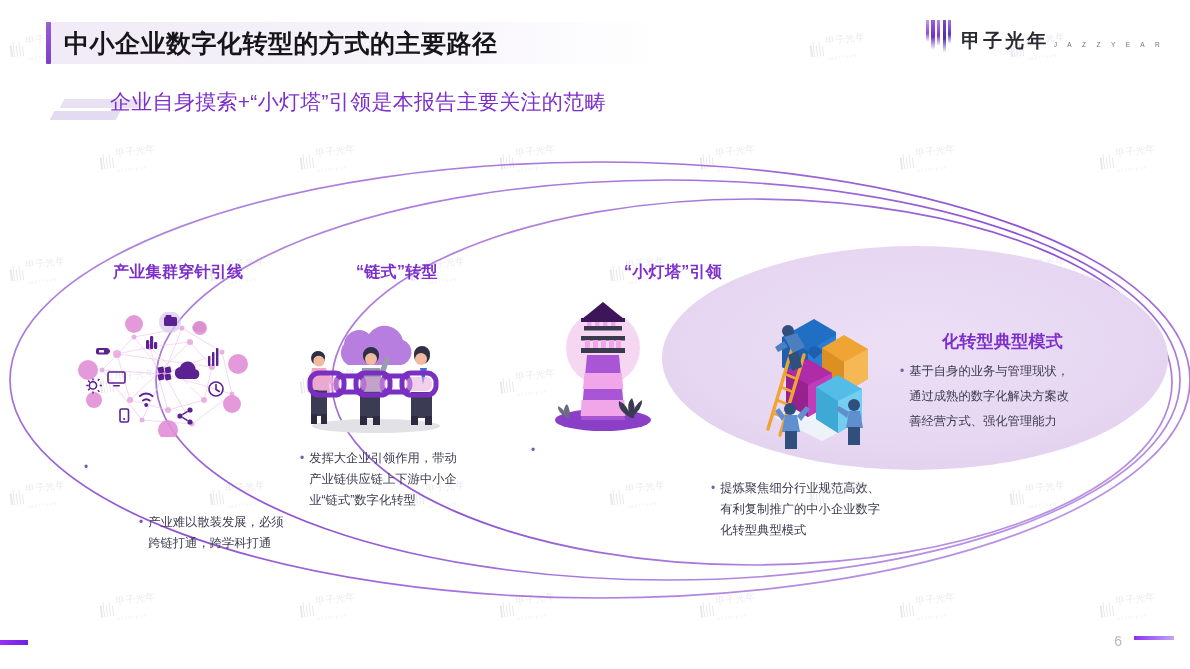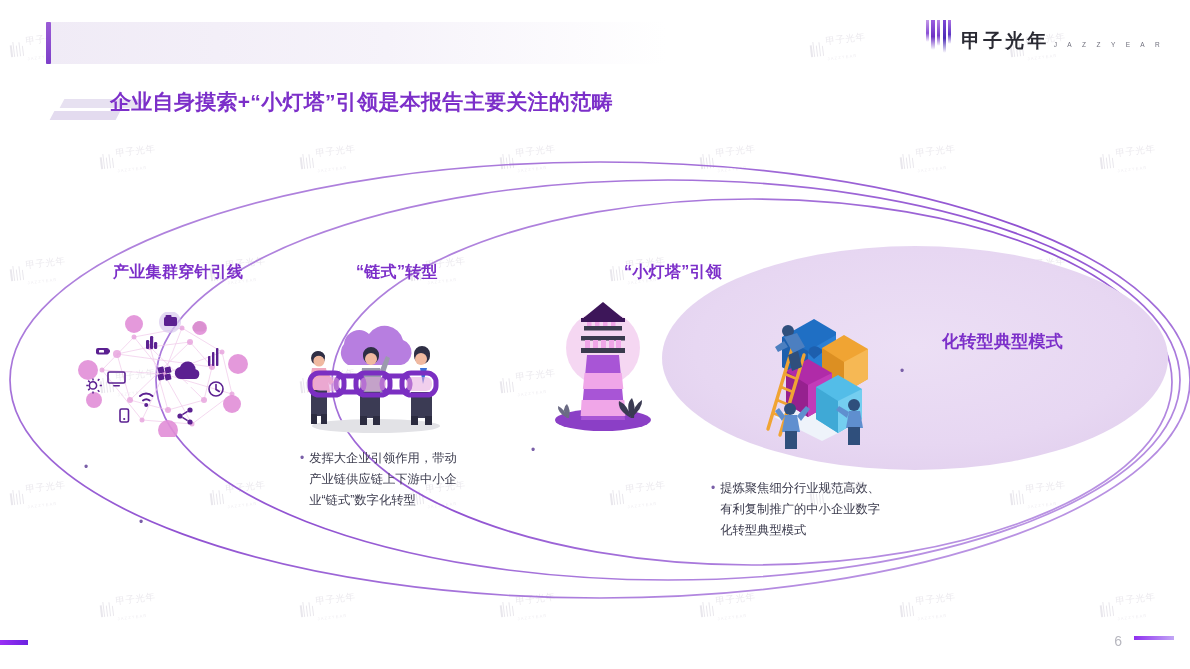--- a/index.html
+++ b/index.html
@@ -101,21 +101,21 @@
     background: #e3dcef;
     transform: skewX(-28deg);
     opacity: .85;
   }
   .subtitle-deco span:nth-child(1){ left: 10px; top: 0;  width: 80px; }
   .subtitle-deco span:nth-child(2){ left: 0px;  top: 12px; width: 66px; background:#ded5ec; }
   .subtitle-text {
     position: absolute;
     left: 110px; top: 88px;
     font-size: 21px;
-    font-weight: bold;
+    font-weight: normal;
     color: #7c2fc9;
     letter-spacing: .3px;
     white-space: nowrap;
     z-index: 4;
   }
 
   
   .logo {
     position: absolute;
     right: 26px; top: 20px;
@@ -624,20 +624,21 @@
       <ellipse cx="668" cy="250" rx="512" ry="200" fill="none" stroke="url(#ringGrad)" stroke-width="1.7" opacity=".95"></ellipse>
 
       <ellipse cx="752" cy="252" rx="420" ry="183" fill="none" stroke="url(#ringGrad)" stroke-width="1.7" opacity=".95"></ellipse>
 
       <ellipse cx="915" cy="228" rx="253" ry="112" fill="url(#innerFill)" stroke="none"></ellipse>
     </svg>
   </div>
 
   <div class="title-wrap">
     <span class="title-bar"></span>
+    <span class="title-text">中小企业数字化转型的方式的主要路径</span>
   </div>
 
   <div class="subtitle-deco">
     <span></span>
       <span></span>
   </div>
   <div class="subtitle-text">企业自身摸索+“小灯塔”引领是本报告主要关注的范畴</div>
 
   <div class="logo">
     <span class="logo-mark">
@@ -893,20 +894,22 @@
 
   <div class="bullets" id="bul-0a">
     <div class="bullet">
       <span class="dot">•</span>
     </div>
   </div>
 
   <div class="bullets" id="bul-0b">
     <div class="bullet">
       <span class="dot">•</span>
+      <span class="txt">产业难以散装发展，必须
+跨链打通，跨学科打通</span>
     </div>
   </div>
 
   <div class="bullets" id="bul-1">
     <div class="bullet">
       <span class="dot">•</span>
       <span class="txt">发挥大企业引领作用，带动
 产业链供应链上下游中小企
 业“链式”数字化转型</span>
     </div>
@@ -923,20 +926,23 @@
       <span class="dot">•</span>
       <span class="txt">提炼聚焦细分行业规范高效、
 有利复制推广的中小企业数字
 化转型典型模式</span>
     </div>
   </div>
 
   <div class="bullets" id="bul-4">
     <div class="bullet">
       <span class="dot">•</span>
+      <span class="txt">基于自身的业务与管理现状，
+通过成熟的数字化解决方案改
+善经营方式、强化管理能力</span>
     </div>
   </div>
 
   <div class="footer-bar-left"></div>
   <div class="page-num">6</div>
   <div class="footer-bar-right"></div>
 
 </div>
 
 </body></html>

